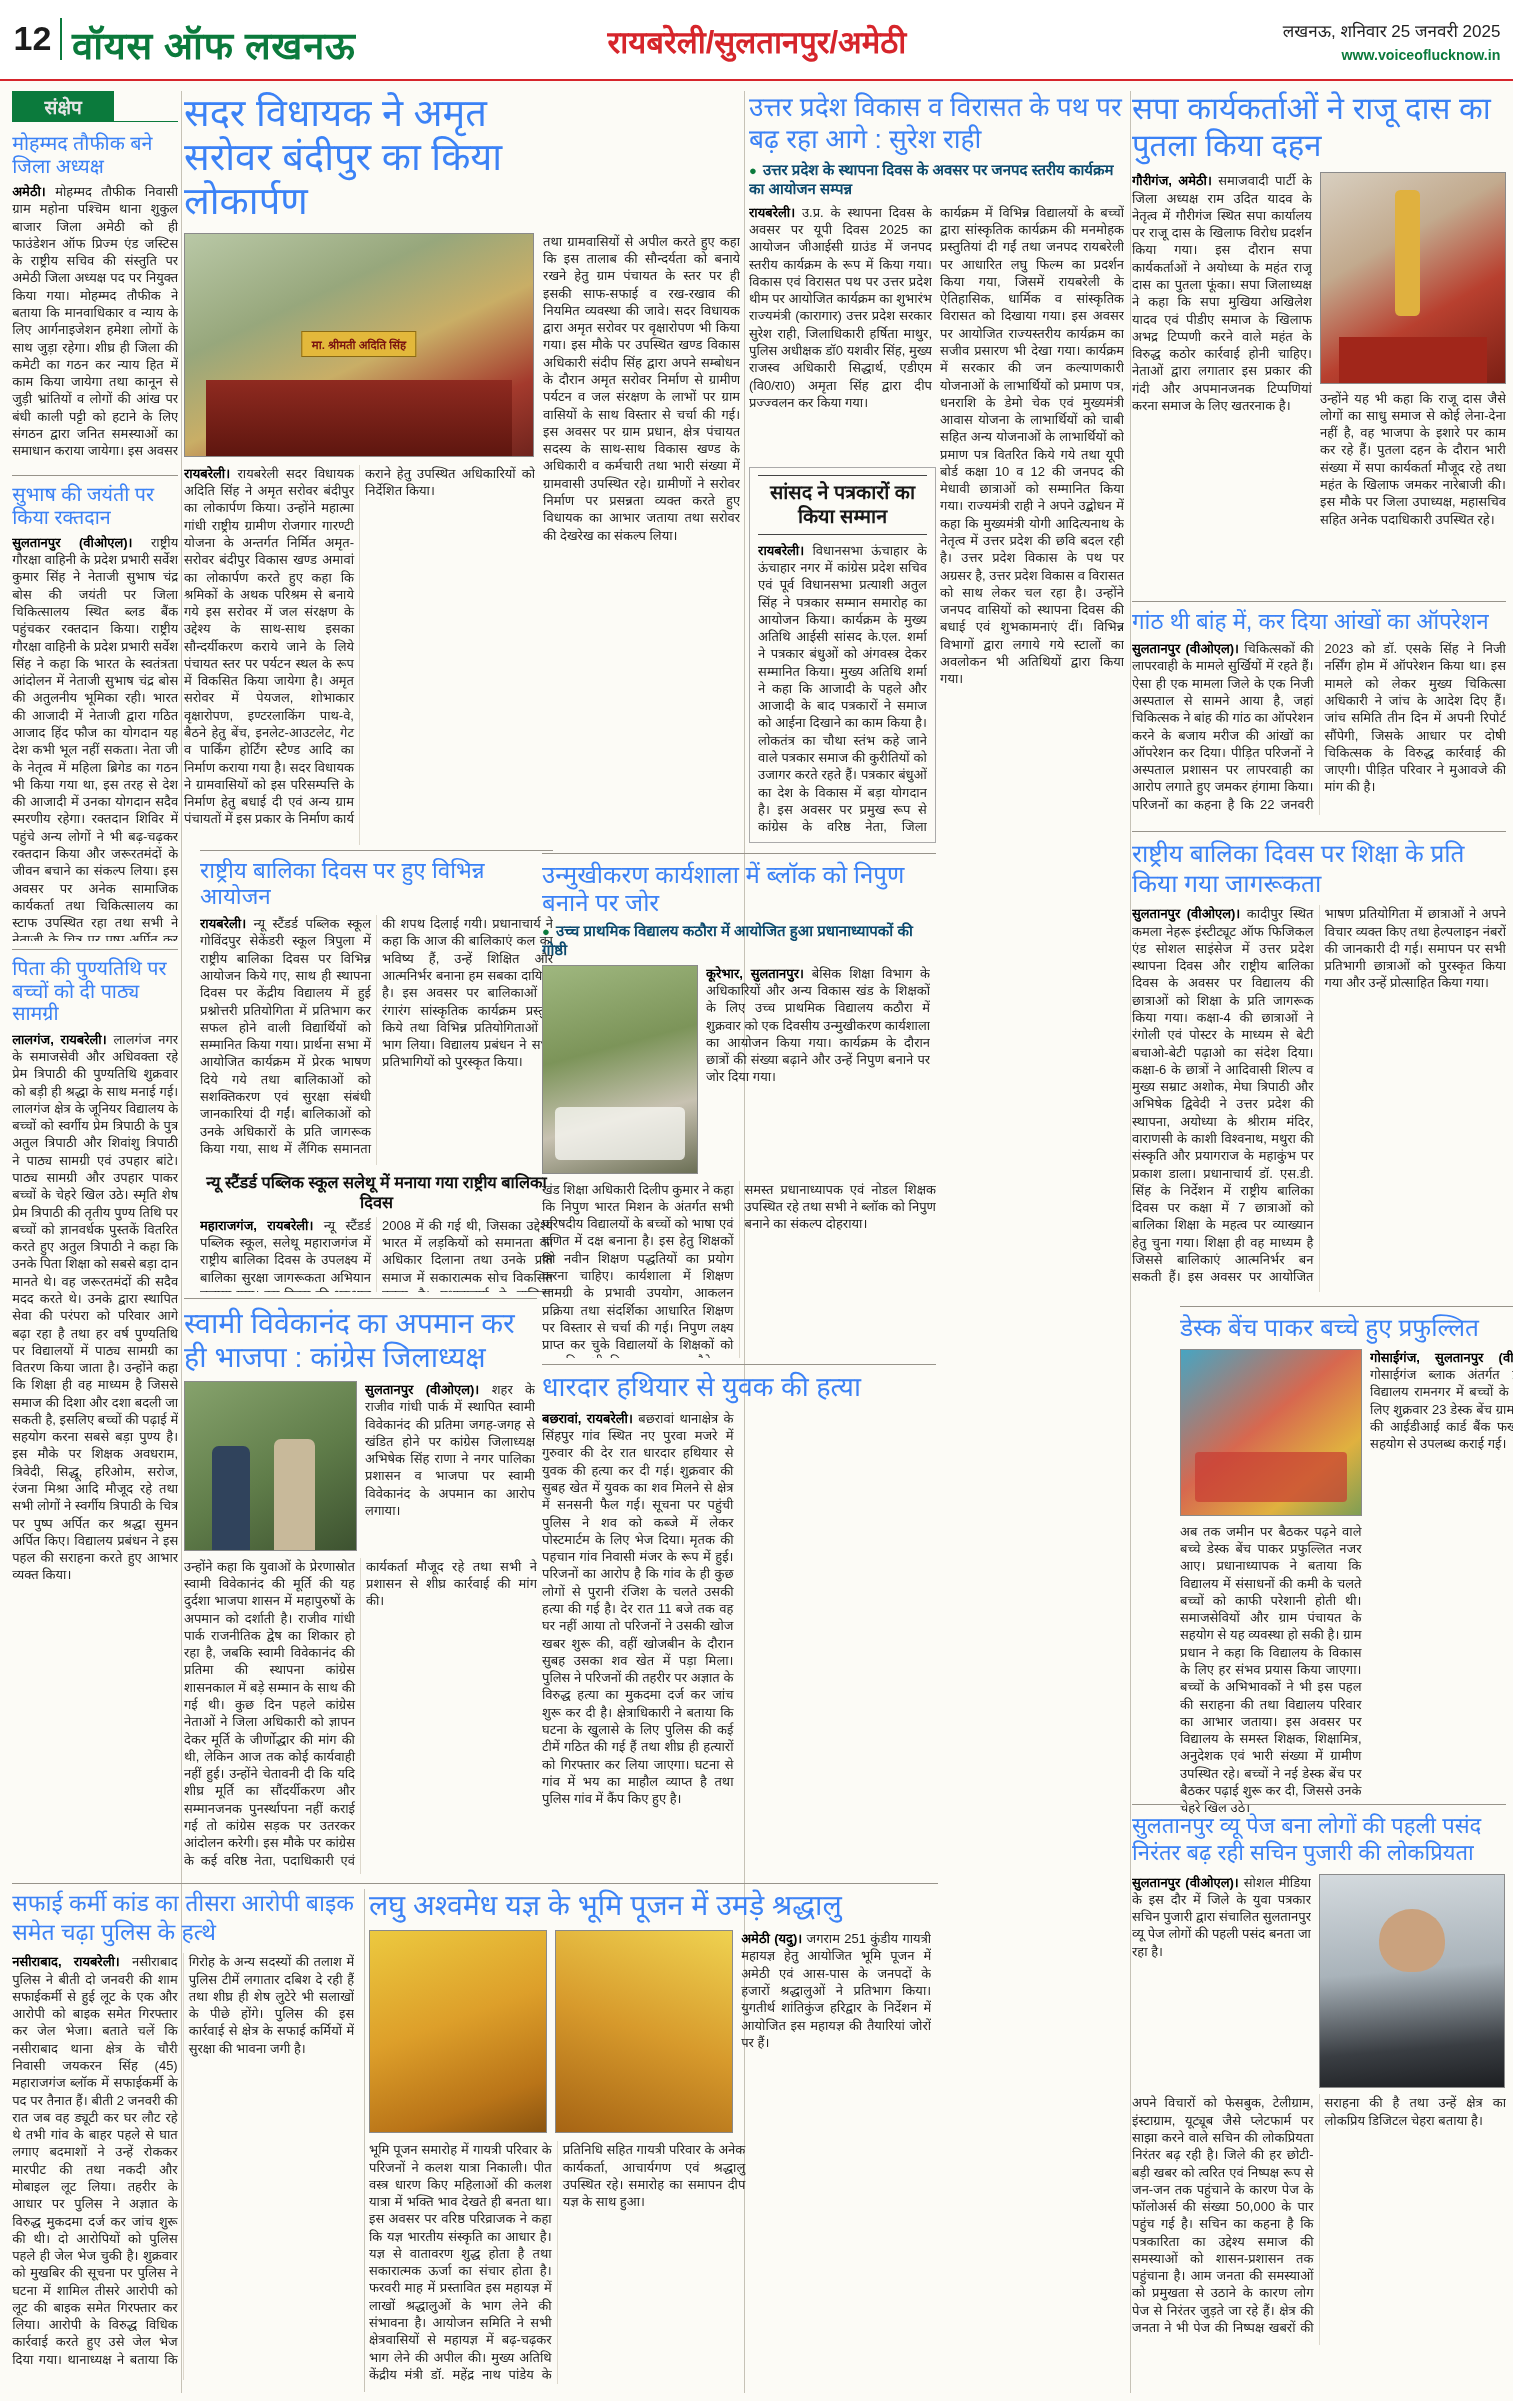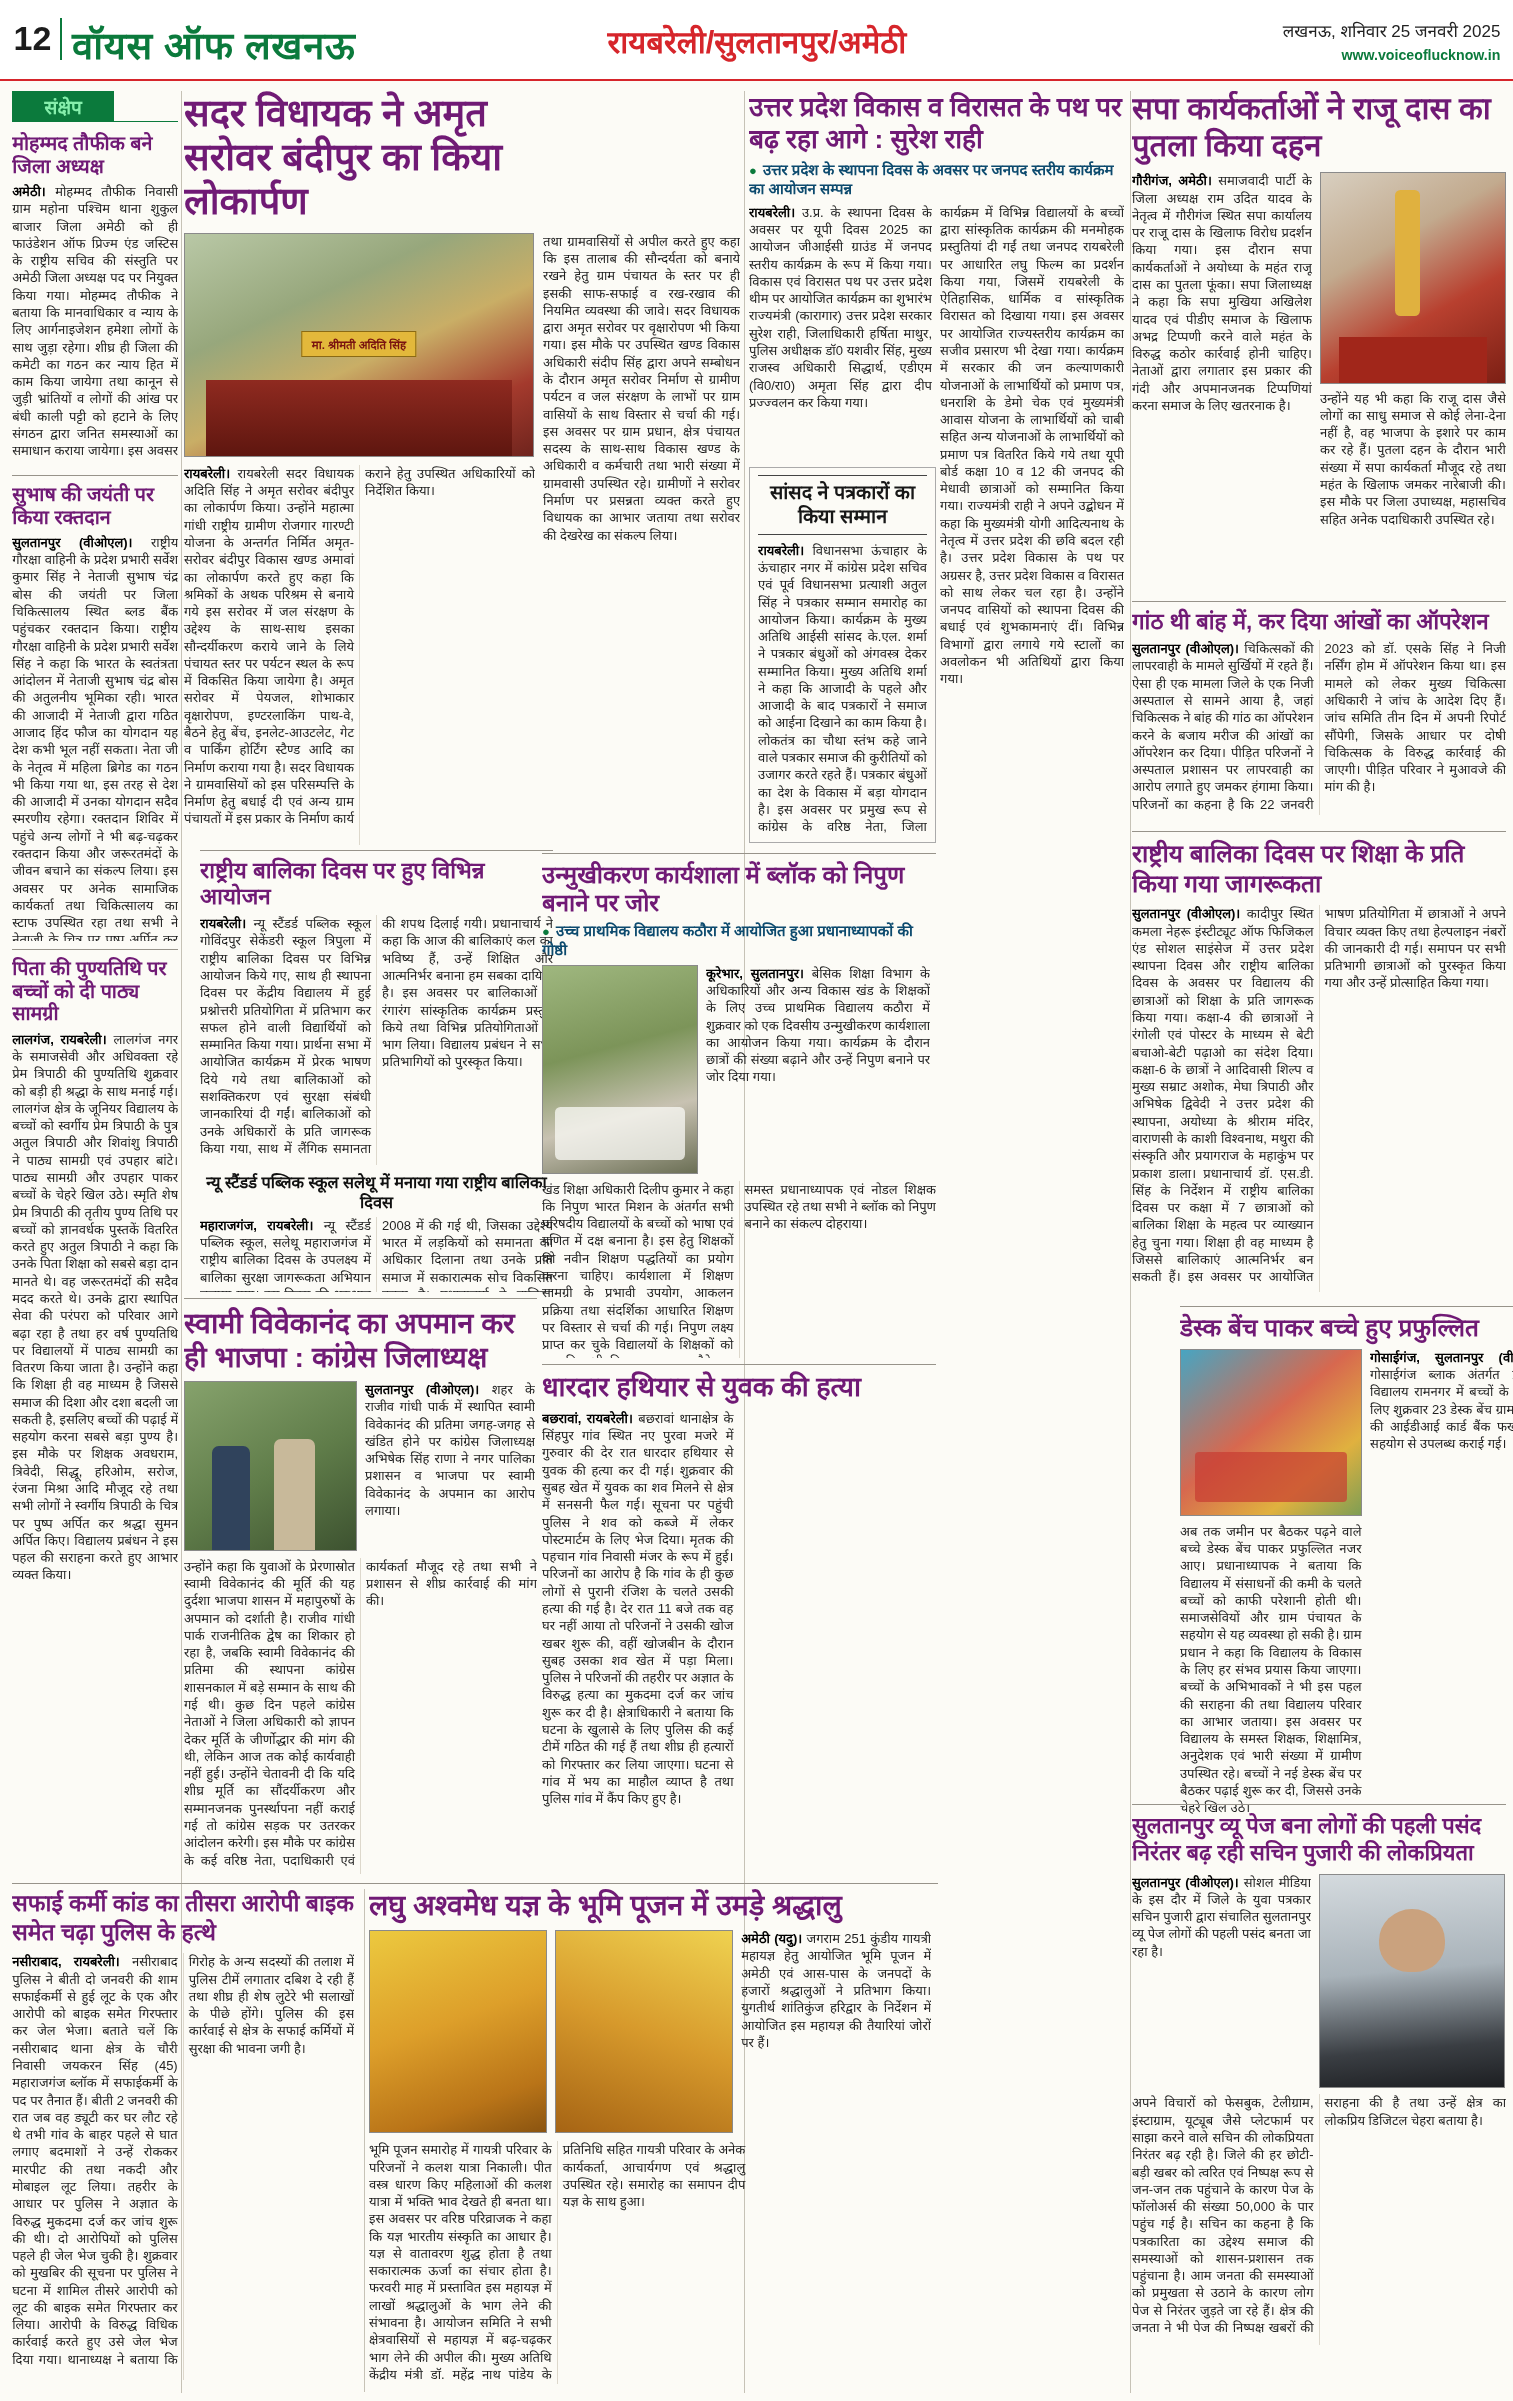--- a/index.html
+++ b/index.html
@@ -11,32 +11,32 @@
   .pageno{position:absolute;left:13.6px;top:19px;font-size:34px;font-weight:700;color:#1c1c1c}
   .pagebar{position:absolute;left:60px;top:17.6px;width:2px;height:42px;background:#0b7a3c}
   .masthead{position:absolute;left:72px;top:17.6px;font-size:38px;font-weight:800;color:#0b7a3c;letter-spacing:0.7px}
   .region{position:absolute;left:50%;top:20.3px;transform:translateX(-50%);font-size:31px;font-weight:800;color:#d6252b}
   .hdr-right{position:absolute;right:13.6px;top:19px;text-align:right}
   .hdr-date{font-size:17px;font-weight:400;color:#222}
   .hdr-url{font-size:14.2px;font-weight:700;color:#0b7a3c;margin-top:5.4px}
 
   
   .art{position:absolute;overflow:hidden}
-  .hl{font-weight:700;line-height:1.16;color:#701a75}
+  .hl{font-weight:400;line-height:1.16;color:#3b82f6}
   .body{font-size:13px;line-height:1.33;text-align:justify;color:#1f1f1f;overflow:hidden}
   .dl{font-weight:700;color:#000}
   .cols2{column-count:2;column-gap:11px;column-rule:0.7px solid #ddd8cc;column-fill:auto}
   .cols3{column-count:3;column-gap:11px;column-rule:0.7px solid #ddd8cc;column-fill:auto}
   .row{display:flex;gap:8.1px}
   .photo{position:relative;border:0.7px solid #8a8a8a;flex:none}
   .kicker{font-weight:700;font-size:15px;color:#0c4a6e;margin:5.4px 0;line-height:1.25}
   .kicker::before{content:"●";color:#0b7a3c;margin-right:6.1px;font-size:13px}
   .subhead{font-weight:800;font-size:16.3px;text-align:center;margin:6.8px 0 4.1px;color:#101010;line-height:1.25}
   .boxhead{font-weight:800;font-size:19.7px;text-align:center;border-top:1.4px solid #444;border-bottom:1.4px solid #444;padding:5.4px 0;margin-bottom:6.8px;line-height:1.2}
-  .briefbox{position:absolute;left:12.2px;top:91px;width:102px;height:31px;background:#0b7a3c;color:#86efac;
+  .briefbox{position:absolute;left:12.2px;top:91px;width:102px;height:31px;background:#0b7a3c;color:#e5e5e5;
             font-size:19px;font-weight:800;display:flex;align-items:center;justify-content:center}
   .briefline{position:absolute;left:114px;top:121px;width:64px;height:1.4px;background:#0b7a3c}
   .art-rule{border-top:1.4px solid #97938a;padding-top:6.8px}
   .rule-v{position:absolute;width:0.7px;background:#c6c2b6}
   .rule-h{position:absolute;height:0.7px;background:#97938a}
   .plaque{position:absolute;left:50%;top:44%;transform:translateX(-50%);background:#e3b83b;color:#7a1410;
           font-size:11.5px;font-weight:700;padding:4.1px 9.5px;border:1.4px solid #8a6a14;white-space:nowrap}
   .pshape{position:absolute}
 </style>
 </head>

